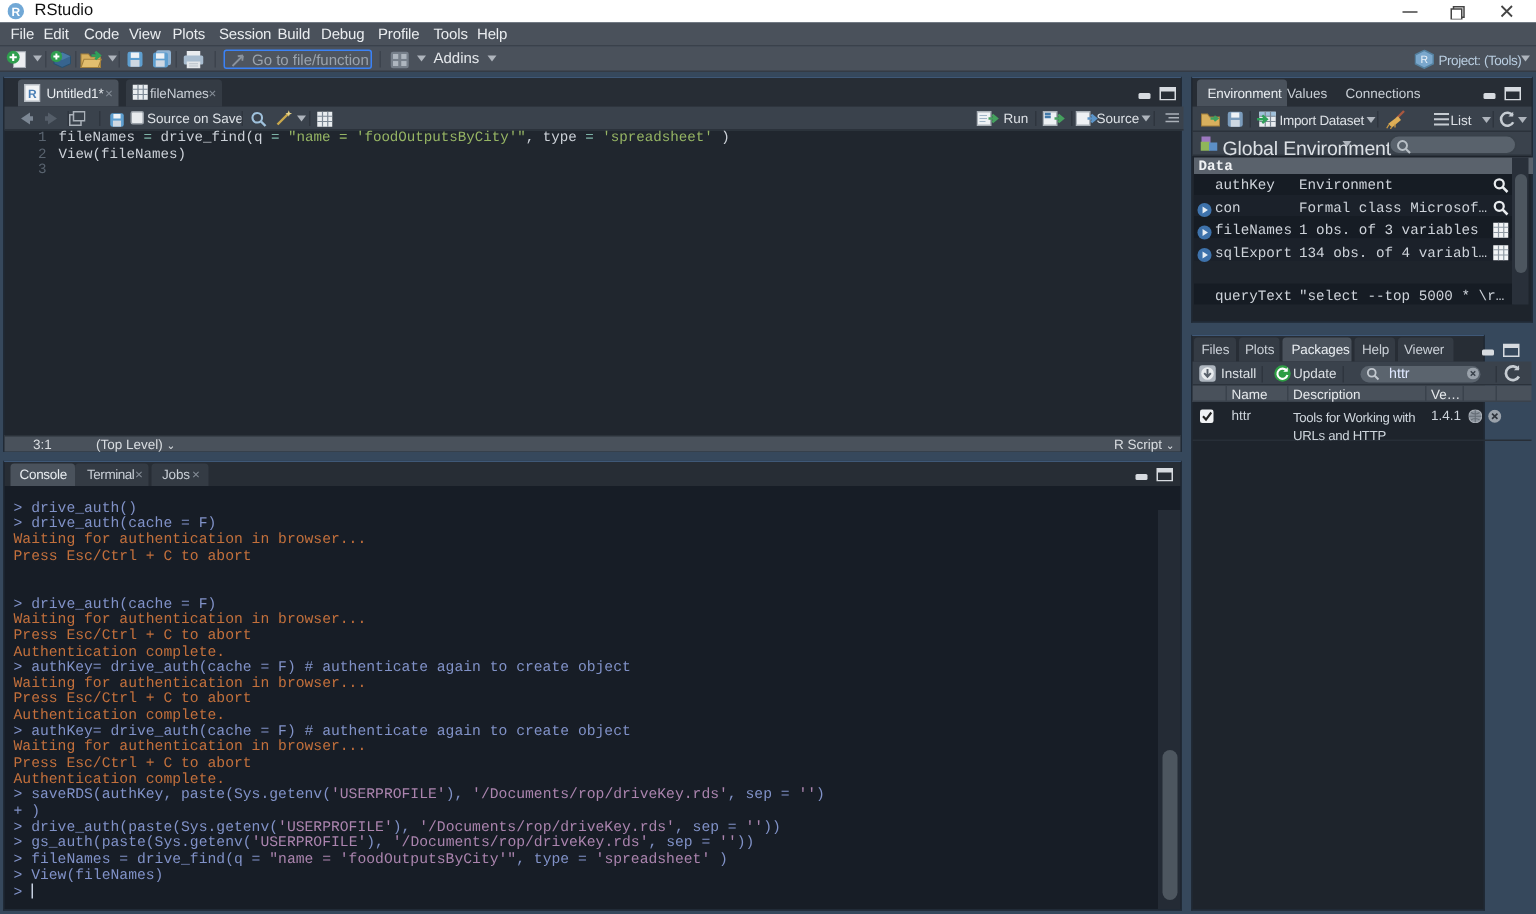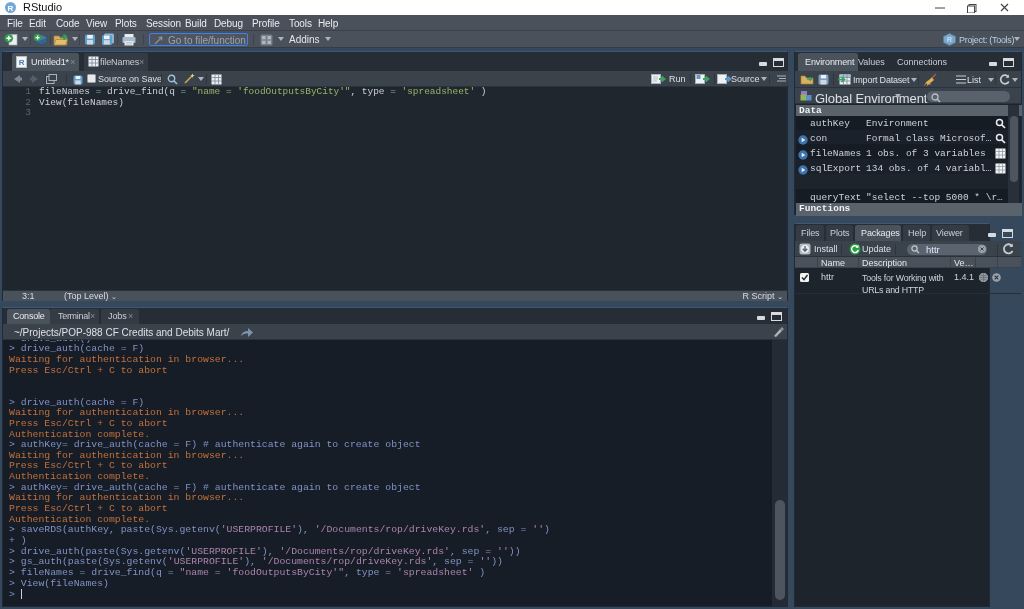--- a/index.html
+++ b/index.html
@@ -269,30 +269,20 @@
     <div class="tab" style="left:98px;width:38px;height:15px;line-height:15px">
         <span style="position:absolute;left:7px;top:0">Jobs</span>
         <span class="x" style="position:absolute;left:27px;top:0">×</span>
       </div>
     <svg class="abs" style="left:753px;top:4px" width="28" height="9">
       <rect x="1" y="4" width="8" height="4" rx="1" fill="#d7dbe0"></rect>
       <rect x="15.5" y="0.5" width="10" height="8" fill="none" stroke="#d7dbe0"></rect>
       <rect x="15.5" y="0.5" width="10" height="2.5" fill="#d7dbe0"></rect>
     </svg>
   </div>
-  <div class="ptool" style="left:0;top:16px;width:784px;height:16px">
-    <span class="abs" style="left:11px;top:2.5px;font-size:10px;color:#dde1e6">~/Projects/POP-988 CF Credits and Debits Mart/</span>
-    <svg class="abs" style="left:237px;top:3px" width="14" height="10">
-        <path d="M1 9 C2 5 5 4 8 4 V1 L13 5.5 L8 10 V6.5 C5 6.5 3 7 1 9 z" fill="#7e93ab"></path>
-      </svg>
-    <svg class="abs" style="left:769px;top:2px" width="12" height="12">
-        <path d="M2 10 L8 3 L10 5 L4 11 z" fill="#aab2ba"></path>
-        <path d="M8 3 L10 1 L12 3 L10 5 z" fill="#8a929a"></path>
-      </svg>
-  </div>
 
   <div class="abs" style="left:769px;top:32px;width:15px;height:266px;background:#242b35"></div>
   <div class="abs" style="left:771.5px;top:192px;width:10px;height:100px;background:#4d565f;border-radius:5px"></div>
 </div>
 
 <div class="pane" id="env" style="left:794px;top:51px;width:228px;height:164px;background:#1e242c">
   <div class="tabbar">
     <div class="tab active" style="left:3px;width:60px">
         <span style="position:absolute;left:7px;top:0">Environment</span>
       </div>
@@ -397,23 +387,20 @@
         <rect x="0.5" y="0.5" width="10" height="10" fill="#f2f4f6"></rect>
         <path d="M0.5 3.5 h10 M0.5 7 h10 M4 0.5 v10 M7.5 0.5 v10" stroke="#8f99a3" stroke-width="0.8"></path>
       </svg>
     <svg class="abs" style="left:2px;top:61px" width="10" height="10">
         <circle cx="5" cy="5" r="4.7" fill="#3e72ab"></circle>
         <path d="M3.7 2.7 L7.3 5 L3.7 7.3 z" fill="#e8eef4"></path>
       </svg>
     <div class="abs" style="left:0;top:85px;width:213px;height:14px;background:#161c24"></div>
     <span class="abs" style="left:14px;top:88px;color:#ced3da">queryText</span>
       <span class="abs" style="left:70px;top:88px;color:#ced3da">"select --top 5000 * \r…</span>
-    <div class="abs" style="left:0;top:99px;width:226px;height:13px;background:#5a626c">
-        <span class="abs mono" style="left:3px;top:0;color:#f0f2f4;font-weight:bold">Functions</span>
-      </div>
   </div>
 
   <div class="abs" style="left:213px;top:53px;width:11px;height:98px;background:#29303a"></div>
   <div class="abs" style="left:214.5px;top:64px;width:8px;height:66px;background:#4d565f;border-radius:4px"></div>
 </div>
 
 <div class="pane" id="pkg" style="left:794px;top:223px;width:196px;height:384px;background:#1e242c">
   <div class="tabbar" style="height:17px">
     <div class="tab" style="left:1px;width:28px;height:16px;line-height:16px">
         <span style="position:absolute;left:5px;top:0">Files</span>

